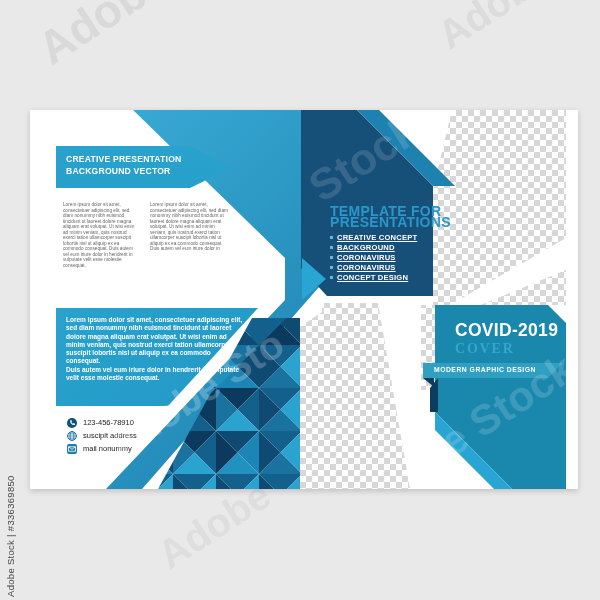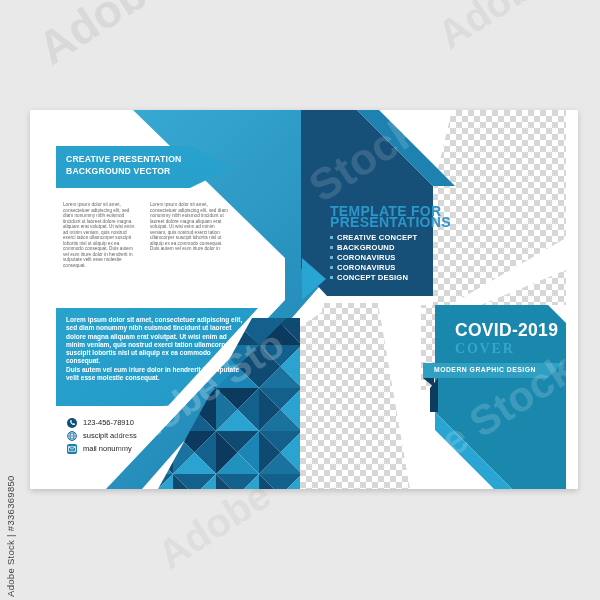--- a/index.html
+++ b/index.html
@@ -53,21 +53,21 @@
   .col{position:absolute;top:92px;color:var(--text_gray);font-size:4.7px;line-height:5.5px;text-align:left;}
   #col1{left:33px;width:76px;}
   #col2{left:120px;width:78px;}
   .box-text{position:absolute;left:36px;top:206px;width:178px;color:#fff;
       font-size:6.5px;line-height:8.3px;font-weight:600;white-space:pre-line;}
   #panel-title{position:absolute;left:300px;top:96px;color:var(--panel_heading_blue);
       font-weight:bold;font-size:14px;line-height:10.5px;letter-spacing:.3px;}
   #panel-items{position:absolute;left:300px;top:123px;}
   .bullet-item{display:flex;align-items:center;height:9.8px;}
   .bullet-sq{width:3px;height:3px;background:#6ab8d8;margin-right:4px;flex:0 0 auto;}
-  .bullet-label{color:#fff;font-size:7.6px;font-weight:600;letter-spacing:.2px;white-space:nowrap;}
+  .bullet-label{color:#fff;font-size:7.6px;font-weight:600;letter-spacing:.2px;white-space:nowrap;text-decoration:underline;}
   #cover-title{position:absolute;left:425px;top:210px;color:#fff;font-weight:bold;
       font-size:17.5px;letter-spacing:.3px;}
   #cover-subtitle{position:absolute;left:425px;top:231px;color:#34a7d1;font-weight:bold;
       font-size:14px;letter-spacing:1.8px;font-family:Liberation Serif, serif;}
   #ribbon-label{position:absolute;left:404px;top:256px;width:112px;color:#fff;
       font-size:6.8px;letter-spacing:.5px;font-weight:600;}
   
   #contacts{position:absolute;left:37px;top:306px;}
   .contact-row{display:flex;align-items:center;height:13px;}
   .contact-icon{width:10px;height:10px;margin-right:6px;flex:0 0 auto;}

